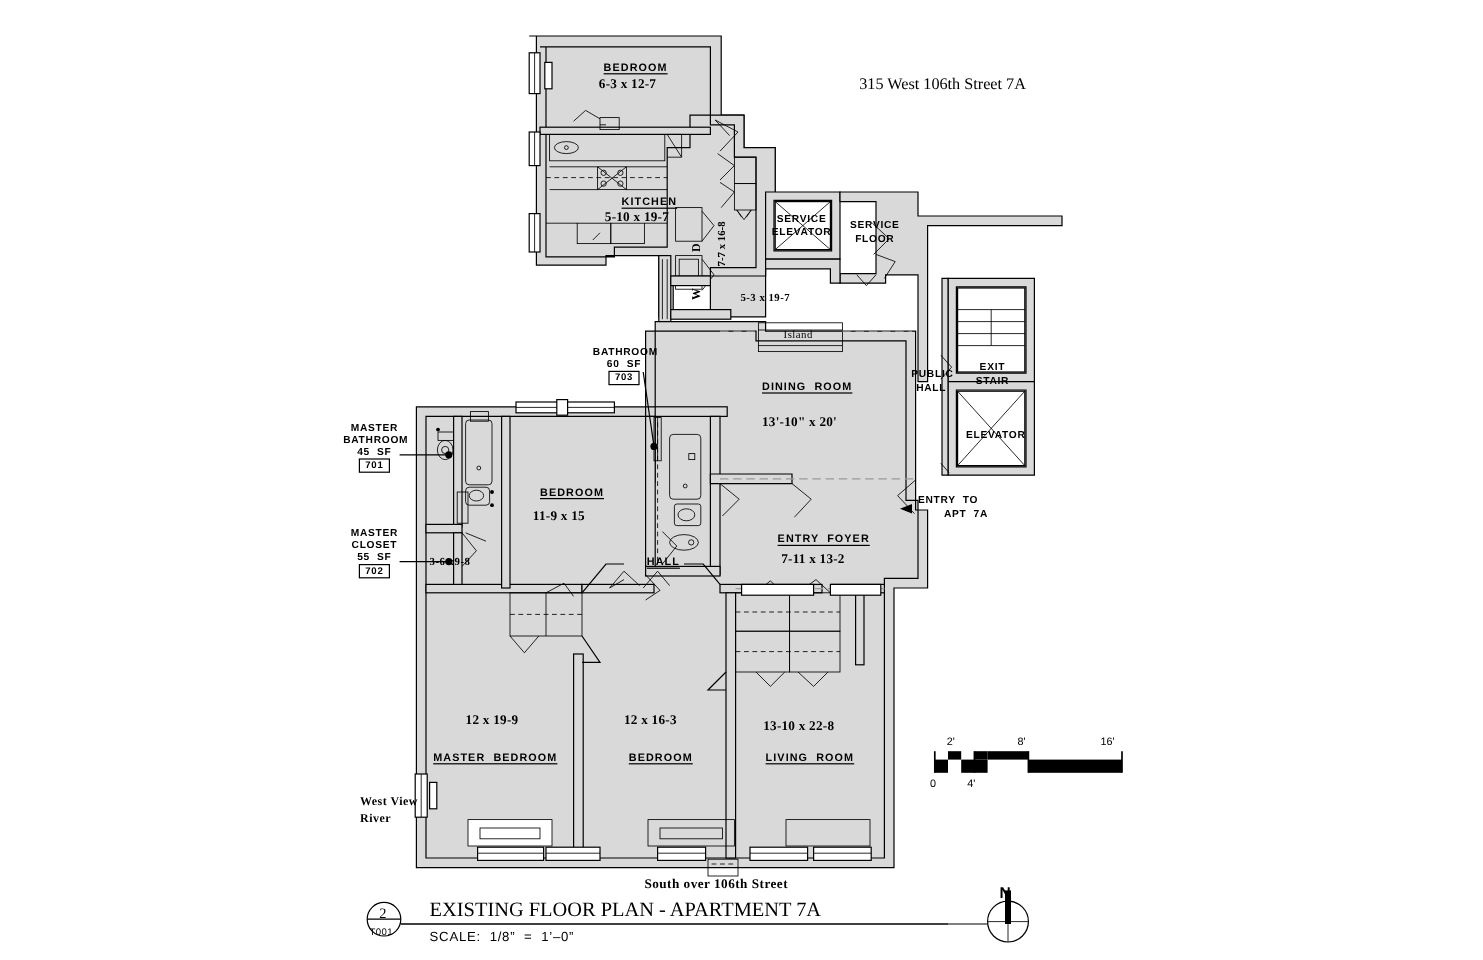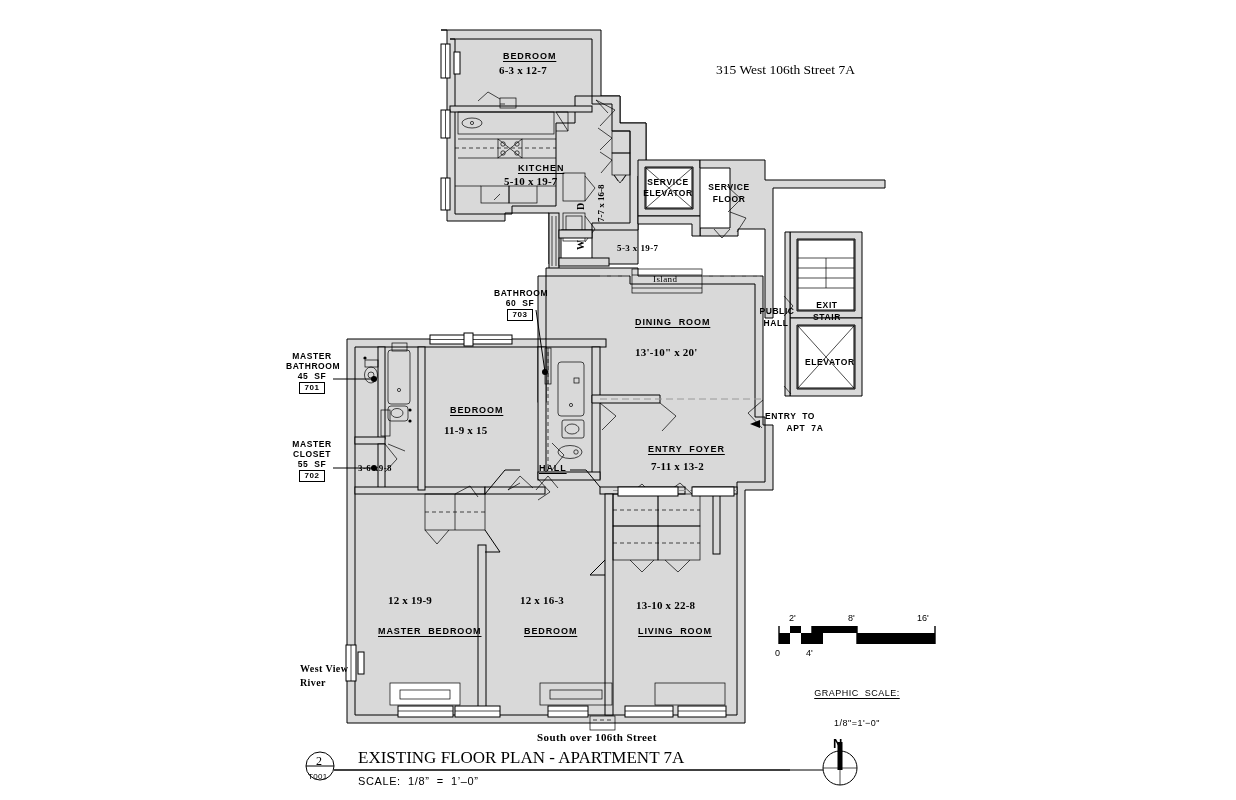--- a/index.html
+++ b/index.html
@@ -467,21 +467,21 @@
 
   <div class="lbl room-name" style="left:635px; top:317px;">DINING  ROOM</div>
   <div class="lbl room-dim" style="left:635px; top:346px;">13'-10" x 20'</div>
 
   <div class="lbl room-name" style="left:648px; top:444px;">ENTRY  FOYER</div>
   <div class="lbl room-dim" style="left:651px; top:460px;">7-11 x 13-2</div>
 
   <div class="lbl room-name" style="left:450px; top:405px;">BEDROOM</div>
   <div class="lbl room-dim" style="left:444px; top:424px;">11-9 x 15</div>
 
-  <div class="lbl room-name" style="left:378px; top:626px;text-decoration:underline;">MASTER  BEDROOM</div>
+  <div class="lbl room-name" style="left:361px; top:626px;text-decoration:underline;">MASTER  BEDROOM</div>
   <div class="lbl room-dim" style="left:388px; top:594px;">12 x 19-9</div>
 
   <div class="lbl room-name" style="left:524px; top:626px;">BEDROOM</div>
   <div class="lbl room-dim" style="left:520px; top:594px;">12 x 16-3</div>
 
   <div class="lbl room-name" style="left:638px; top:626px;">LIVING  ROOM</div>
   <div class="lbl room-dim" style="left:636px; top:571px;margin-top:28px;">13-10 x 22-8</div>
 
   <div class="lbl room-name" style="left:539px; top:463px;">HALL</div>
 
@@ -532,24 +532,20 @@
 
   <div class="lbl serif-bold" style="left:300px; top:663px; font-size:10px;">West View</div>
   <div class="lbl serif-bold" style="left:300px; top:677px; font-size:10px;">River</div>
   <div class="lbl serif-bold" style="left:537px; top:731px; font-size:11px;">South over 106th Street</div>
 
   <div class="gs-label" style="left:789px; top:613px;">2'</div>
   <div class="gs-label" style="left:848px; top:613px;">8'</div>
   <div class="gs-label" style="left:917px; top:613px;">16'</div>
   <div class="gs-label" style="left:775px; top:648px;">0</div>
   <div class="gs-label" style="left:806px; top:648px;">4'</div>
-  <div id="gs-caption" style="width:170px; left:772px;">
-    <span class="l1">GRAPHIC  SCALE:</span>
-    <span class="l2">1/8"=1'−0"</span>
-  </div>
 
   <div id="north-label">N</div>
 
   <div id="titleblock">
     <div id="tb-num">2</div>
     <div id="tb-sheet">T001</div>
     <div id="tb-title">EXISTING FLOOR PLAN - APARTMENT 7A</div>
     <div id="tb-scale">SCALE:  1/8”  =  1’–0”</div>
   </div>
 

